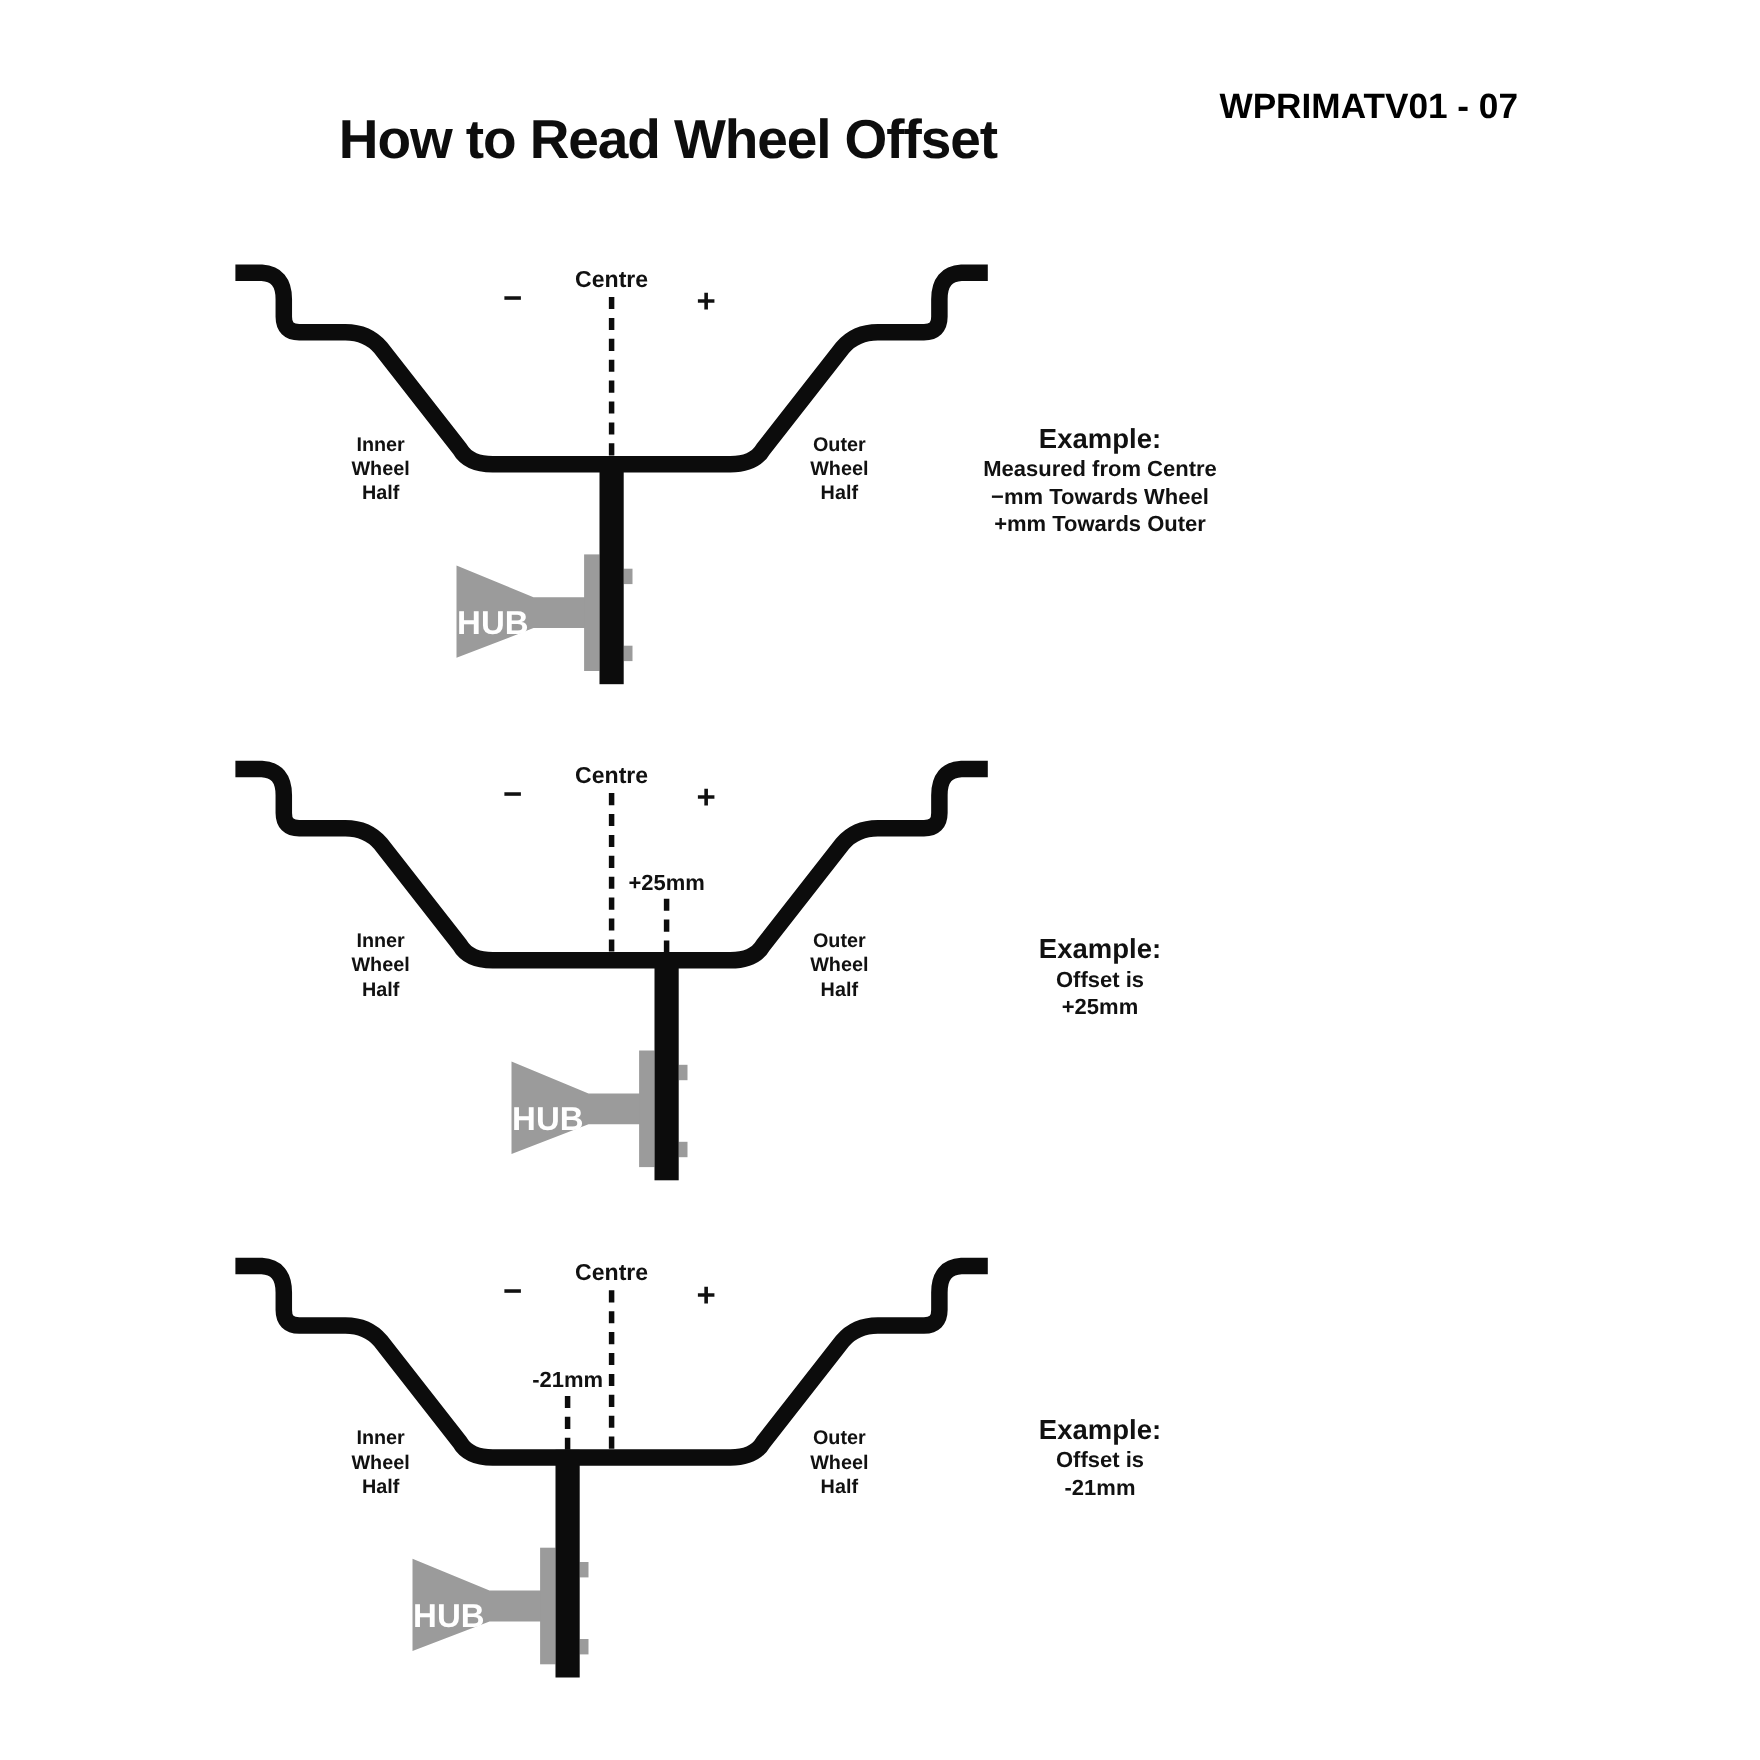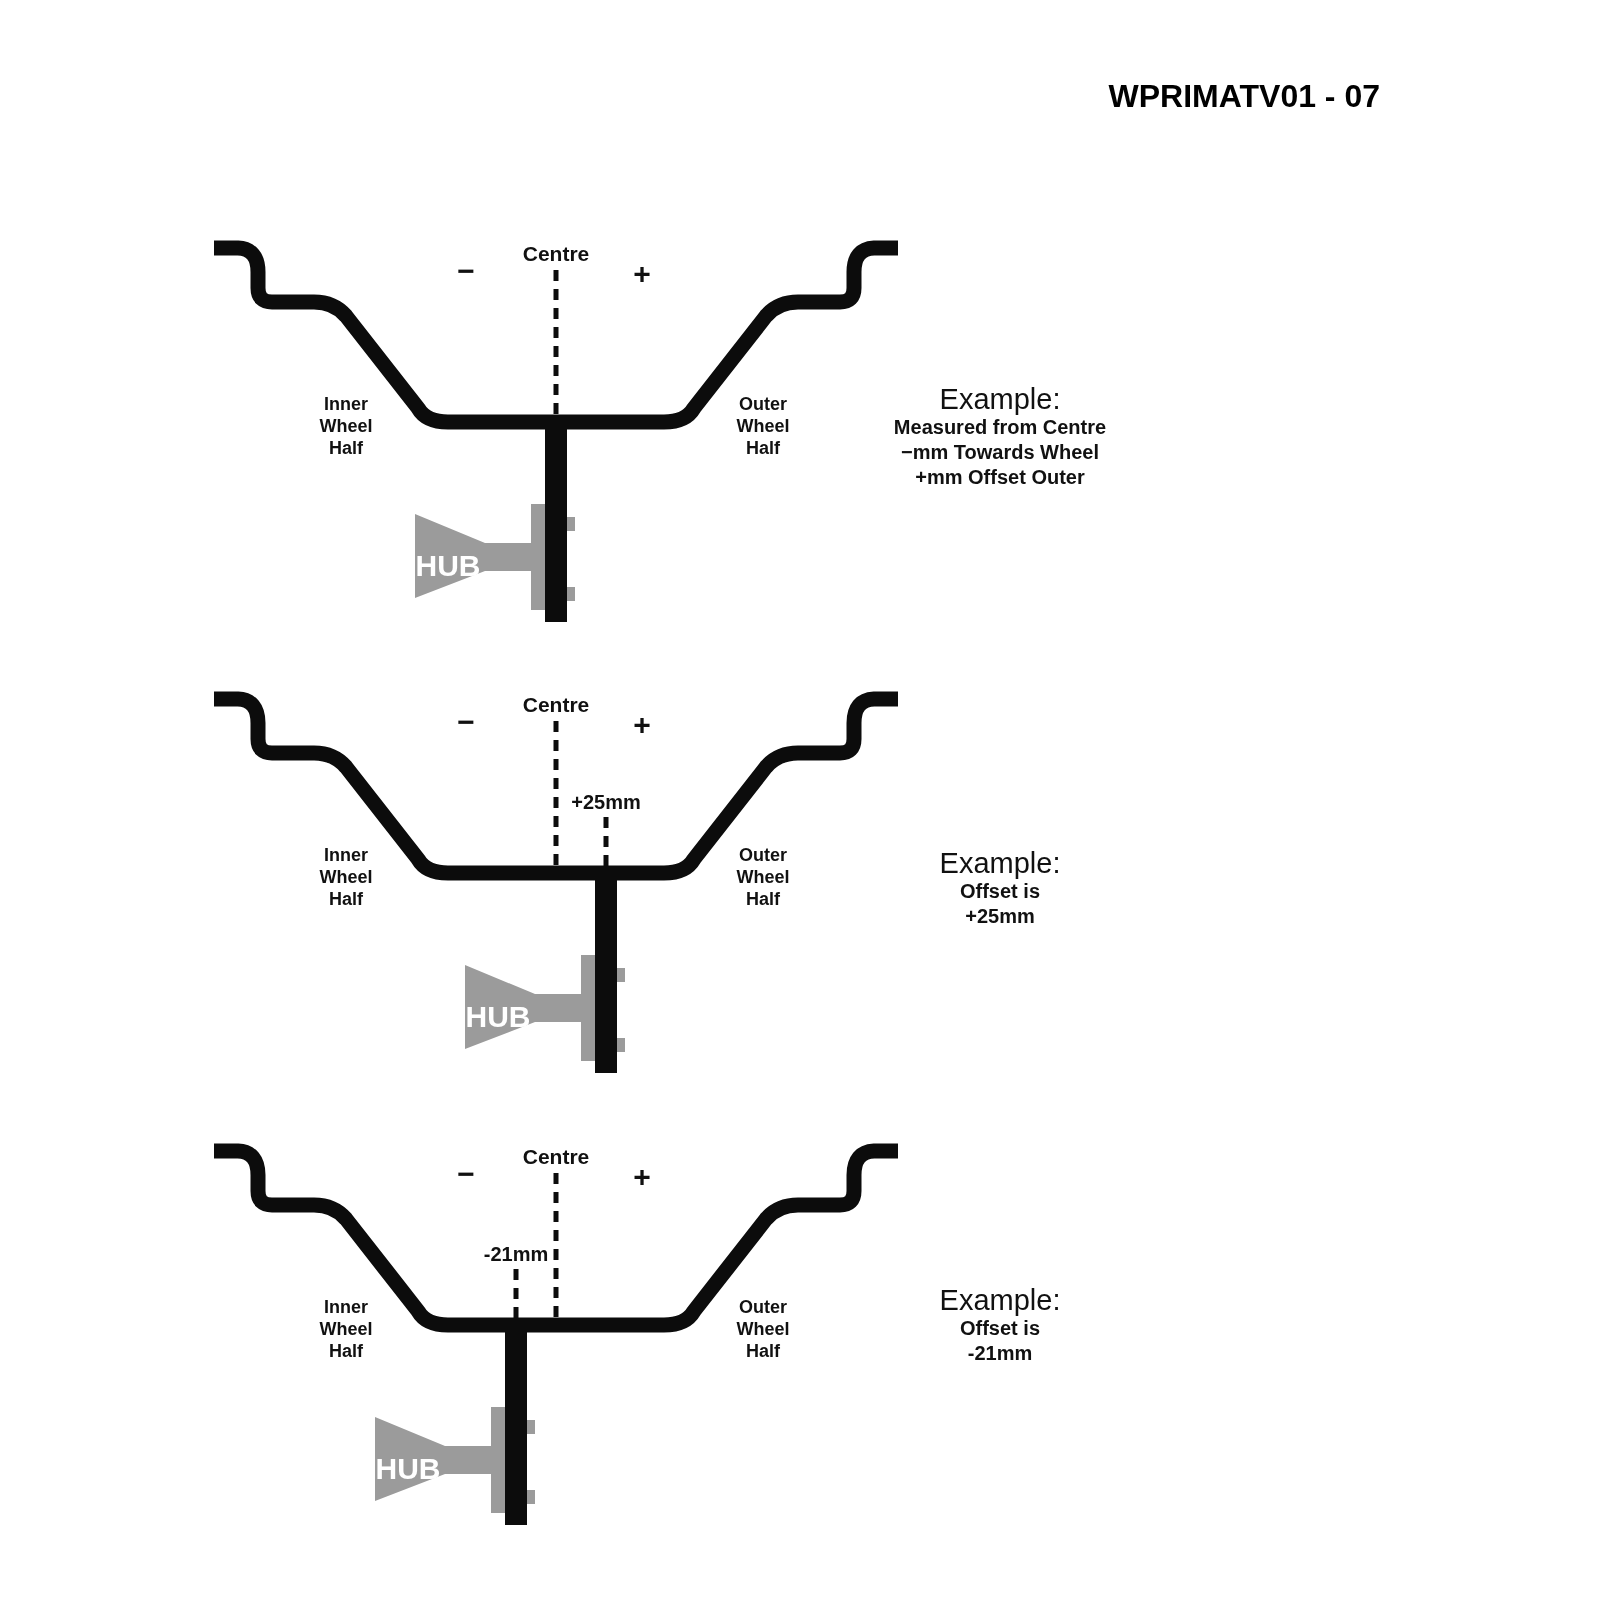--- a/index.html
+++ b/index.html
@@ -23,37 +23,38 @@
   }
   .diagram{
     position:absolute;left:206px;width:700px;height:412px;
   }
   .diagram svg{position:absolute;left:0;top:0;}
   .example{
     position:absolute;left:845px;width:310px;
     text-align:center;color:#111;
   }
   .example .ex-heading{
-    font-size:29px;font-weight:normal;line-height:32px;
+    font-size:25px;font-weight:bold;line-height:32px;
   }
   .example .ex-line{
     font-size:20px;font-weight:bold;line-height:25px;
   }
   svg text{fill:#111;font-family:"Liberation Sans",sans-serif;font-weight:bold;}
   .svg-centre-label{font-size:21px;}
   .svg-sign{font-size:30px;}
   .svg-side-label{font-size:18px;}
   .svg-offset-label{font-size:20px;}
   .svg-hub-label{font-size:30px;fill:#ffffff;}
 </style>
 </head>
 <body>
 
 <div id="canvas">
 
+  <div class="page-title">How to Read Wheel Offset</div>
   <div class="part-number">WPRIMATV01 - 07</div>
 
   <div class="diagram" style="top:232px;">
     <svg width="700" height="412" viewBox="0 0 700 412">
 
       <g>
         <rect x="361" y="285" width="8" height="14" fill="#9b9b9b"></rect>
         <rect x="361" y="355" width="8" height="14" fill="#9b9b9b"></rect>
         <polygon points="209,282 279,311 327,311 327,339 279,339 209,366" fill="#9b9b9b"></polygon>
         <rect x="325" y="272" width="14" height="106" fill="#9b9b9b"></rect>
@@ -79,21 +80,21 @@
         <text x="557" y="222" text-anchor="middle" class="svg-side-label">Half</text>
       </g>
       <text x="242" y="344" text-anchor="middle" class="svg-hub-label">HUB</text>
     </svg>
   </div>
 
   <div class="example" style="top:383px;">
     <div class="ex-heading">Example:</div>
     <div class="ex-line">Measured from Centre</div>
     <div class="ex-line">−mm Towards Wheel</div>
-    <div class="ex-line">+mm Offset Outer</div>
+    <div class="ex-line">+mm Towards Outer</div>
   </div>
 
   <div class="diagram" style="top:683px;">
     <svg width="700" height="412" viewBox="0 0 700 412">
       <g>
         <rect x="411" y="285" width="8" height="14" fill="#9b9b9b"></rect>
         <rect x="411" y="355" width="8" height="14" fill="#9b9b9b"></rect>
         <polygon points="259,282 329,311 377,311 377,339 329,339 259,366" fill="#9b9b9b"></polygon>
         <rect x="375" y="272" width="14" height="106" fill="#9b9b9b"></rect>
       </g>

